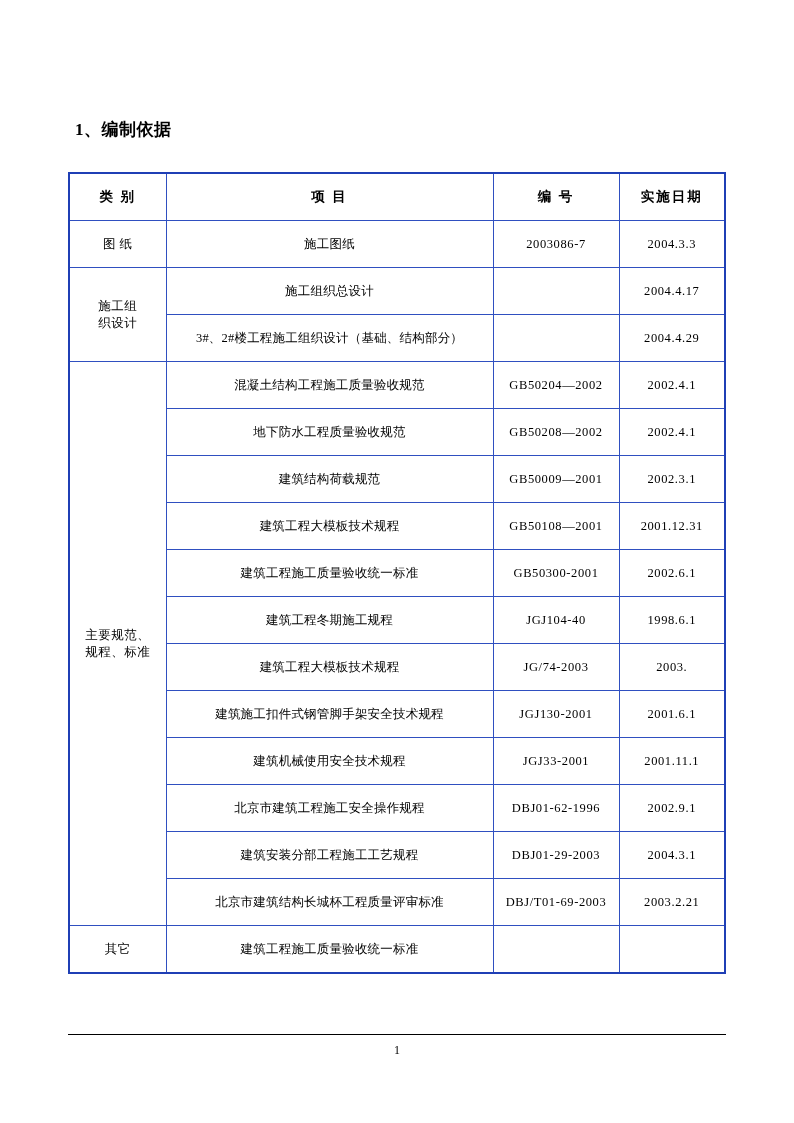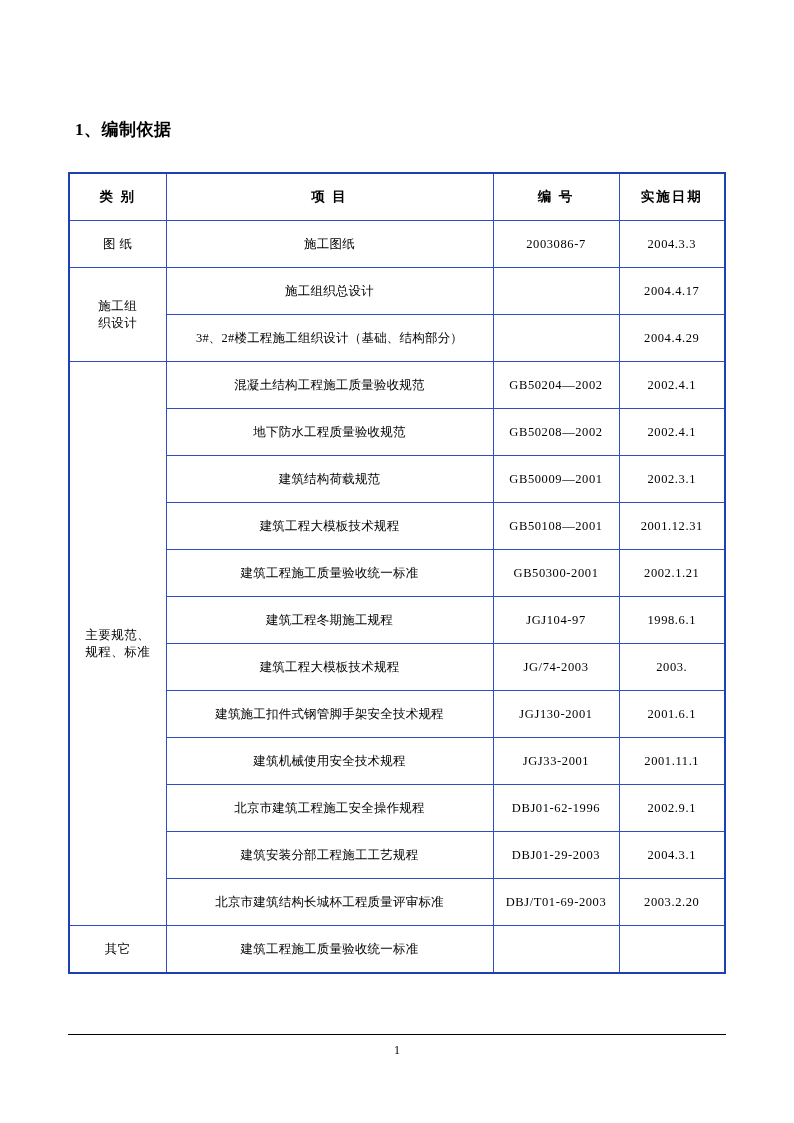--- a/index.html
+++ b/index.html
@@ -156,25 +156,25 @@
           <td class="date-cell">2002.3.1</td>
         </tr>
         <tr>
           <td class="item-cell">建筑工程大模板技术规程</td>
           <td class="code-cell">GB50108—2001</td>
           <td class="date-cell">2001.12.31</td>
         </tr>
         <tr>
           <td class="item-cell">建筑工程施工质量验收统一标准</td>
           <td class="code-cell">GB50300-2001</td>
-          <td class="date-cell">2002.1.21</td>
+          <td class="date-cell">2002.6.1</td>
         </tr>
         <tr>
           <td class="item-cell">建筑工程冬期施工规程</td>
-          <td class="code-cell">JGJ104-97</td>
+          <td class="code-cell">JGJ104-40</td>
           <td class="date-cell">1998.6.1</td>
         </tr>
         <tr>
           <td class="item-cell">建筑工程大模板技术规程</td>
           <td class="code-cell">JG/74-2003</td>
           <td class="date-cell">2003.</td>
         </tr>
         <tr>
           <td class="item-cell">建筑施工扣件式钢管脚手架安全技术规程</td>
           <td class="code-cell">JGJ130-2001</td>
@@ -191,21 +191,21 @@
           <td class="date-cell">2002.9.1</td>
         </tr>
         <tr>
           <td class="item-cell">建筑安装分部工程施工工艺规程</td>
           <td class="code-cell">DBJ01-29-2003</td>
           <td class="date-cell">2004.3.1</td>
         </tr>
         <tr>
           <td class="item-cell">北京市建筑结构长城杯工程质量评审标准</td>
           <td class="code-cell">DBJ/T01-69-2003</td>
-          <td class="date-cell">2003.2.20</td>
+          <td class="date-cell">2003.2.21</td>
         </tr>
 
         <tr>
           <td class="cat-cell">其它</td>
           <td class="item-cell">建筑工程施工质量验收统一标准</td>
           <td class="code-cell"></td>
           <td class="date-cell"></td>
         </tr>
       </tbody>
     </table>

